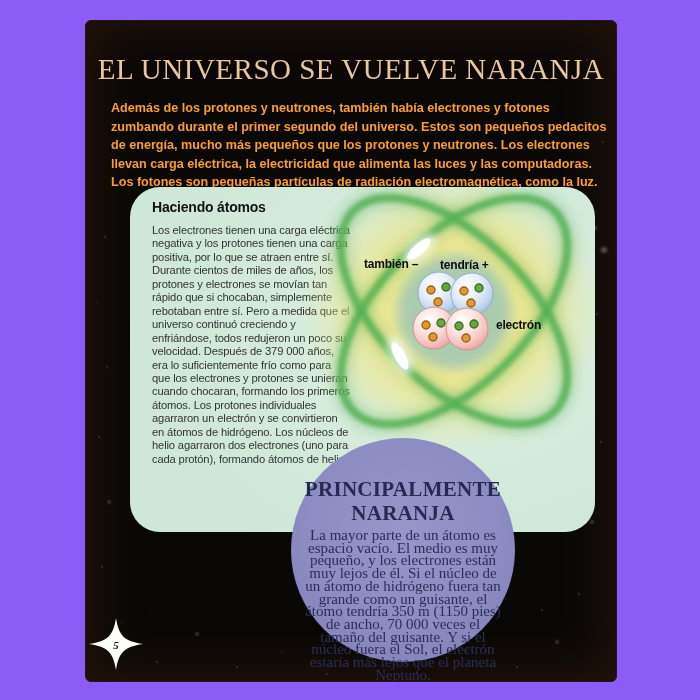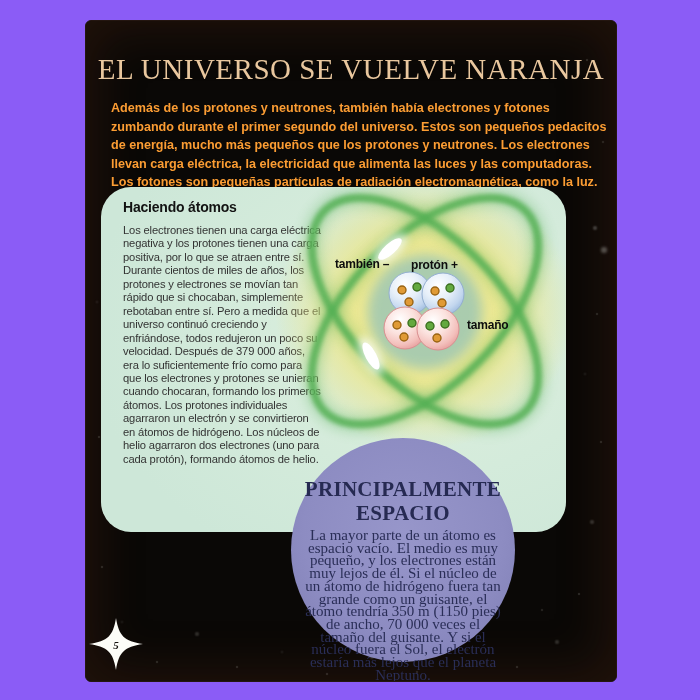--- a/index.html
+++ b/index.html
@@ -23,21 +23,21 @@
       70px 640px 1px 0 rgba(170,170,165,.30),  35px 600px 2px 0 rgba(150,150,145,.26),
       15px 545px 1px 0 rgba(170,170,165,.30),  22px 480px 2px 1px rgba(160,160,155,.28),
       12px 415px 1px 0 rgba(170,170,165,.30),  20px 345px 1px 0 rgba(160,160,155,.26),
       10px 280px 2px 0 rgba(150,150,145,.26),  18px 215px 1px 0 rgba(170,170,165,.30),
       350px 612px 1px 0 rgba(160,160,155,.26), 455px 588px 1px 0 rgba(160,160,155,.28);}
   .title{position:absolute;left:0;top:32px;width:100%;text-align:center;
          font-family:"Liberation Serif",serif;font-weight:400;font-size:29px;
          letter-spacing:.5px;color:#e9c79e;margin:0;}
   .intro{position:absolute;left:17px;top:70px;width:497px;margin:8px;
          font-size:12.6px;font-weight:bold;line-height:18.6px;color:#fc9d33;}
-  .panel{position:absolute;left:15px;top:166px;width:465px;height:345px;border-radius:30px;
+  .panel{position:absolute;left:44px;top:166px;width:465px;height:345px;border-radius:30px;
          background:radial-gradient(ellipse 340px 260px at 70% 42%, #dff0dd 0%, #d4ebdb 55%, #cde7d8 100%);
          overflow:hidden;}
   .panel-heading{position:absolute;left:22px;top:12px;margin:0;font-size:14px;font-weight:bold;
          color:#121212;letter-spacing:-.2px;}
   .panel-body{position:absolute;left:22px;top:37px;width:199px;margin:0;
          font-size:11.2px;line-height:13.45px;color:#333333;letter-spacing:-.15px;}
   .diagram{position:absolute;left:169px;top:-31px;width:310px;height:310px;}
   .diagram svg{position:absolute;left:0;top:0;}
   .dlabel{position:absolute;font-size:12px;font-weight:bold;color:#0d0d0d;white-space:nowrap;
           letter-spacing:-.2px;}
@@ -144,26 +144,26 @@
               <circle cx="168" cy="173" r="21" fill="url(#neutronG)" stroke="#d98f90" stroke-width="1"></circle>
               <circle cx="160" cy="170" r="4" fill="#63a93f" stroke="#3c701f" stroke-width="1.4"></circle>
               <circle cx="175" cy="168" r="4" fill="#63a93f" stroke="#3c701f" stroke-width="1.4"></circle>
               <circle cx="167" cy="182" r="4" fill="#e09a35" stroke="#9a6413" stroke-width="1.4"></circle>
             </g>
           </g>
         </svg>
       </div>
 
       <span class="dlabel lbl-electron">también –</span>
-      <span class="dlabel lbl-proton">protón +</span>
-      <span class="dlabel lbl-neutron">tamaño</span>
+      <span class="dlabel lbl-proton">tendría +</span>
+      <span class="dlabel lbl-neutron">electrón</span>
     </section>
 
     <div class="bubble">
-      <h3 class="bubble-heading">PRINCIPALMENTE ESPACIO</h3>
+      <h3 class="bubble-heading">PRINCIPALMENTE NARANJA</h3>
       <p class="bubble-body">La mayor parte de un átomo es espacio vacío. El medio es muy pequeño, y los electrones están muy lejos de él. Si el núcleo de un átomo de hidrógeno fuera tan grande como un guisante, el átomo tendría 350 m (1150 pies) de ancho, 70 000 veces el tamaño del guisante. Y si el núcleo fuera el Sol, el electrón estaría más lejos que el planeta Neptuno.</p>
     </div>
 
     <div class="page-star">
       <svg width="60" height="60" viewBox="0 0 60 60">
         <path d="M30 4 C33 22 38 27 57 30 C38 33 33 38 30 56 C27 38 22 33 3 30 C22 27 27 22 30 4 Z" fill="#fdfdf8"></path>
       </svg>
       <span class="num">5</span>
     </div>
   </div>

